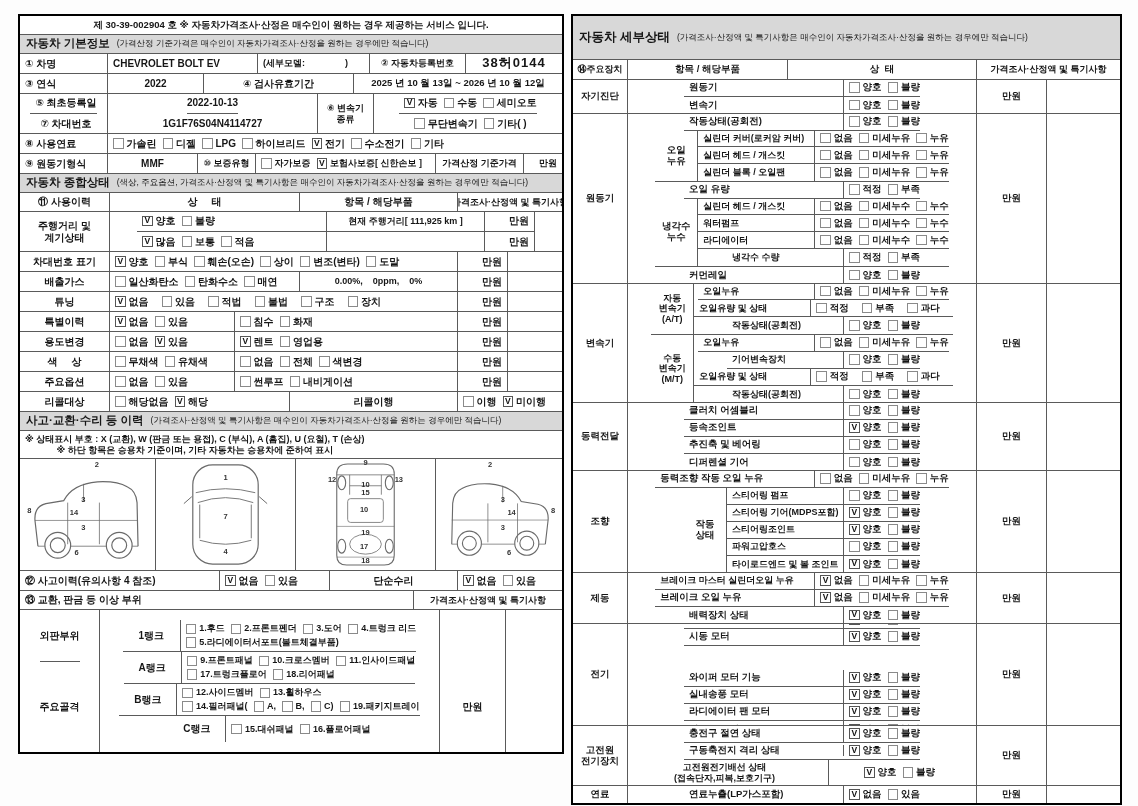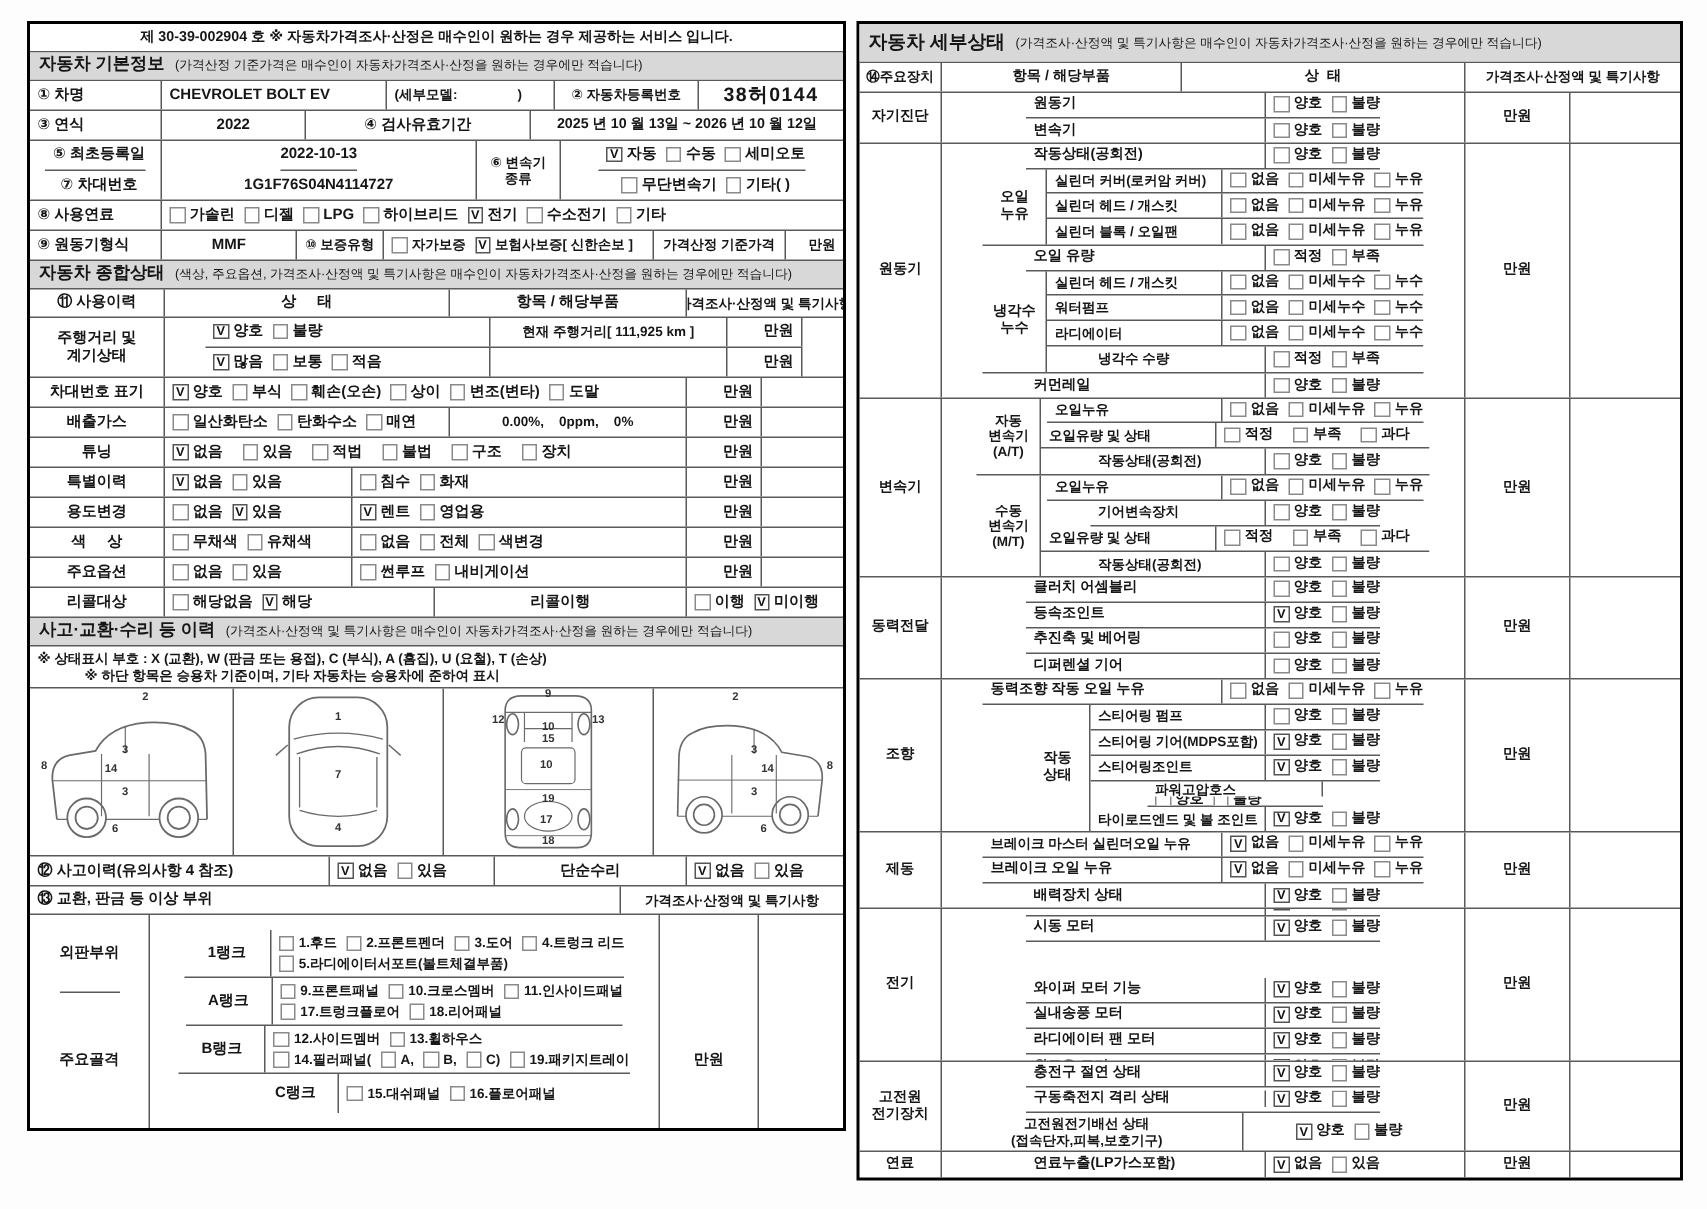--- a/index.html
+++ b/index.html
@@ -819,21 +819,21 @@
             <div class="cell" style="flex: 1 1 0%;">
               <span></span>
             </div>
           </div>
         </div>
       </div>
     </div>
 </div>
 <div class="panel" id="right-panel">
   <div class="pbody" id="right-body">
-      <div class="frow" style="height: 26px;">
+      <div class="frow" style="height: 44px;">
         <div class="cell gray sec sec2" style="flex: 1 1 0%;">
           <span class="t1">자동차 세부상태</span>
           <span class="note">(가격조사·산정액 및 특기사항은 매수인이 자동차가격조사·산정을 원하는 경우에만 적습니다)</span>
         </div>
       </div>
       <div class="frow" style="height: 20px;">
         <div class="cell b fs9" style="width: 55px; flex: 0 0 auto;">
           <span>⑭주요장치</span>
         </div>
         <div class="cell b" style="width: 160px; flex: 0 0 auto;">
@@ -1484,21 +1484,21 @@
                   <span class="it">
                     <span class="cb on">V</span>
                     <span>양호</span>
                   </span>
                   <span class="it">
                     <span class="cb"></span>
                     <span>불량</span>
                   </span>
                 </div>
               </div>
-              <div class="frow" style="height: 17px; flex-direction: column;">
+              <div class="frow" style="height: 17px;">
                 <div class="cell l xs" style="width: 117px; flex: 0 0 auto;">
                   <span>파워고압호스</span>
                 </div>
                 <div class="cell l" style="flex: 1 1 0%;">
                   <span class="it">
                     <span class="cb"></span>
                     <span>양호</span>
                   </span>
                   <span class="it">
                     <span class="cb"></span>

